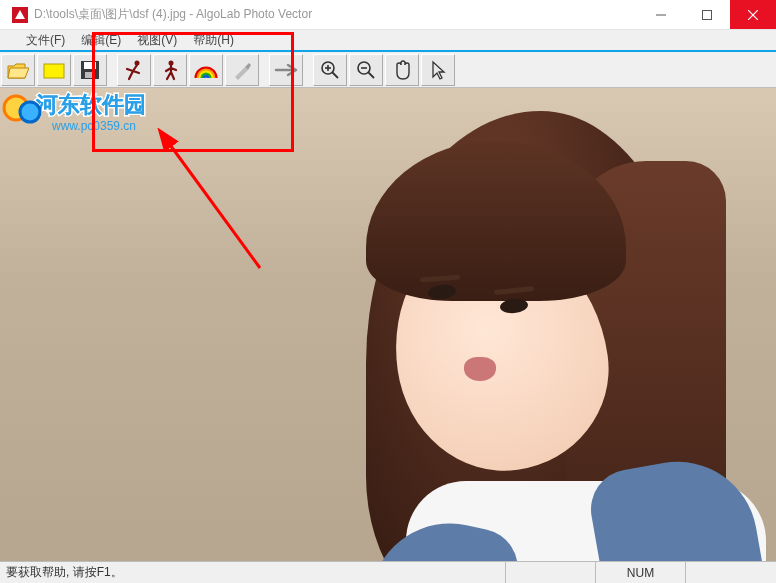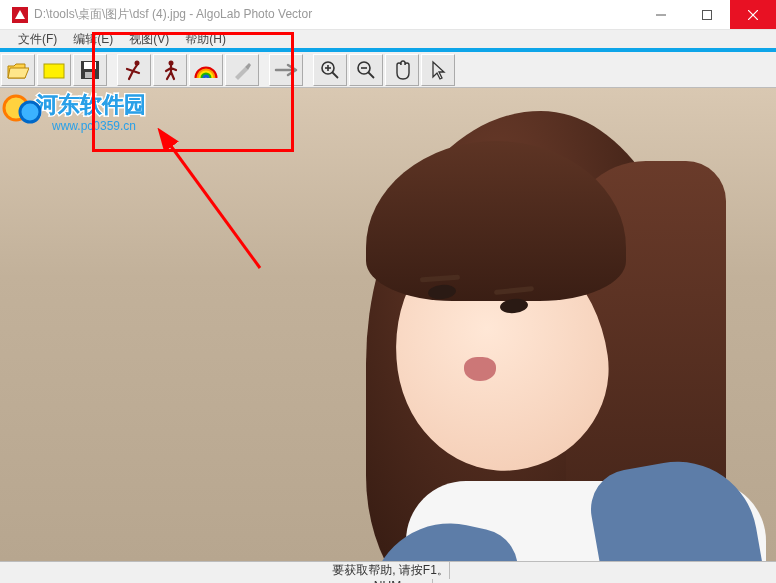--- a/index.html
+++ b/index.html
@@ -10,21 +10,21 @@
   .titlebar .app-icon { width: 16px; height: 16px; margin-right: 6px; }
   .titlebar .title { flex: 1; color: #999; font-size: 12px; white-space: nowrap; overflow: hidden; }
   .win-controls { display: flex; height: 100%; }
   .win-controls .wc { width: 46px; height: 100%; display: flex; align-items: center; justify-content: center; }
   .win-controls .wc svg { display: block; }
   .wc-close { background: #e81123; }
   .wc-close svg { stroke: #fff; }
   .wc-minmax svg { stroke: #555; }
 
   
-  .menubar { height: 22px; background: #f0f0f0; display: flex; align-items: center; padding-left: 12px; gap: 4px; color: #444; border-bottom: 4px solid #0ea5e9; }
+  .menubar { height: 22px; background: #f0f0f0; display: flex; align-items: center; padding-left: 20px; gap: 4px; color: #444; border-bottom: 2px solid #0ea5e9; }
   .menubar .menu-item { padding: 2px 6px; }
 
   
   .toolbar { height: 36px; background: #f0f0f0; display: flex; align-items: center; border-bottom: 1px solid #bcbcbc; }
   .tb-btn { width: 34px; height: 32px; border: 1px solid #fff; border-right-color: #aaa; border-bottom-color: #aaa; background: #e8e8e8; margin: 2px 1px; display: flex; align-items: center; justify-content: center; }
   .tb-btn svg { display: block; }
   .tb-gap { width: 8px; }
 
   
   .canvas { position: relative; width: 776px; height: 473px; background: linear-gradient(180deg, #d9c8b2 0%, #c2b19a 40%, #b7a68f 100%); overflow: hidden; }
@@ -47,21 +47,21 @@
   .vest2 { position: absolute; right: 320px; bottom: -40px; width: 140px; height: 200px; background: #5d7da8; border-radius: 80px 40px 0 0; transform: rotate(12deg); }
 
   
   .annot-rect { position: absolute; left: 92px; top: 0px; width: 202px; height: 120px; border: 3px solid #ff0000; pointer-events: none; }
   .annot-arrow { position: absolute; left: 150px; top: 40px; pointer-events: none; }
 
   
   .watermark { position: absolute; left: 0; top: 0; pointer-events: none; }
 
   
-  .statusbar { height: 22px; background: #f0f0f0; border-top: 1px solid #bcbcbc; display: flex; align-items: center; font-size: 12px; color: #333; flex-direction: column; }
+  .statusbar { height: 22px; background: #f0f0f0; border-top: 1px solid #bcbcbc; display: flex; align-items: center; font-size: 12px; color: #333; }
   .statusbar .status-text { flex: 1; padding-left: 6px; border-right: 1px solid #bcbcbc; height: 100%; display: flex; align-items: center; }
   .statusbar .cell { width: 90px; text-align: center; border-right: 1px solid #bcbcbc; height: 100%; display: flex; align-items: center; justify-content: center; }
   .statusbar .cell:last-child { border-right: none; }
 
   
   .top-overlay { position: absolute; left: 0; top: 0; width: 100%; height: 88px; pointer-events: none; }
   .top-overlay .annot-rect { top: 32px; }
 </style>
 </head>
 <body>

